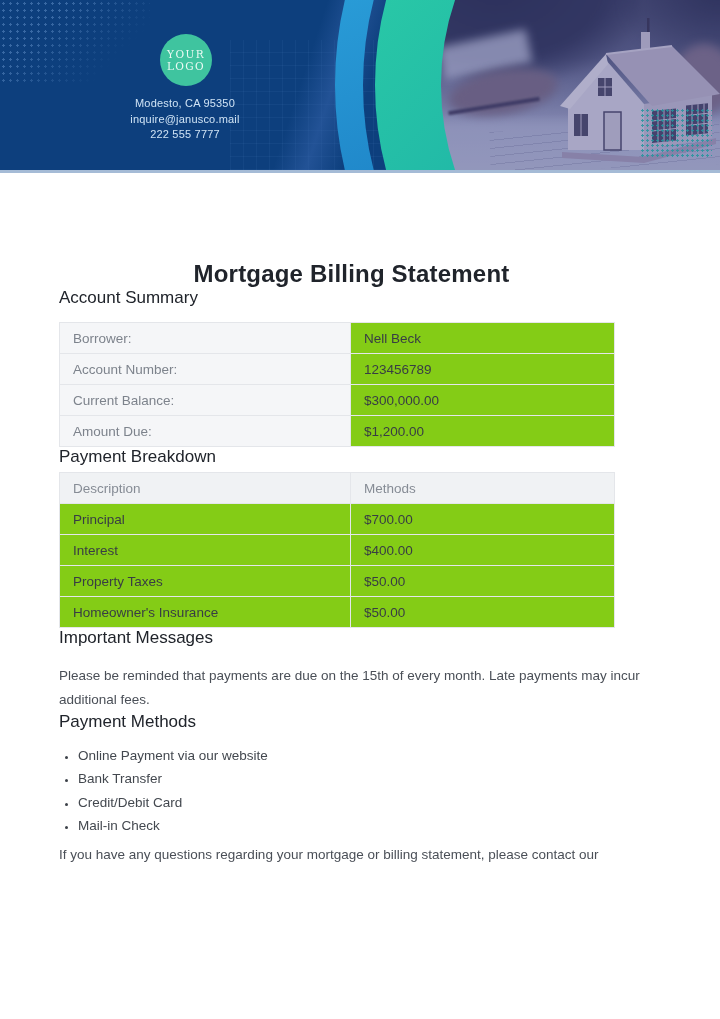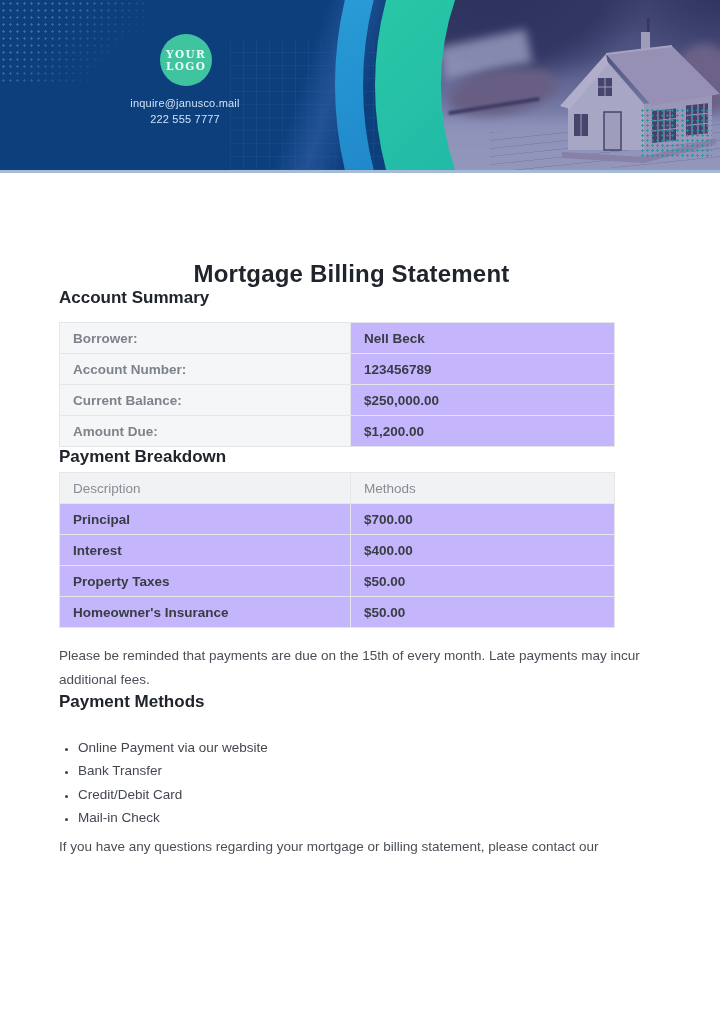--- a/index.html
+++ b/index.html
@@ -48,45 +48,45 @@
   .photo .tint{position:absolute;inset:0;background:rgba(64,66,128,.34);}
   .house-svg{position:absolute;left:118px;top:16px;}
 
   
   .crescents{position:absolute;left:0;top:0;pointer-events:none;}
 
   
   .logo-circle{position:absolute;left:160px;top:34px;width:52px;height:52px;border-radius:50%;
     background:#3fc49f;display:flex;align-items:center;justify-content:center;text-align:center;}
   .logo-circle span{font-family:"DejaVu Serif",serif;font-size:10.5px;line-height:12.5px;
-    letter-spacing:1.4px;color:#eafaf4;font-weight:700;width:40px;}
+    letter-spacing:1.4px;color:#eafaf4;font-weight:400;width:40px;}
   .contact{position:absolute;left:85px;top:96px;width:200px;text-align:center;
     color:#cfe3f5;font-size:11px;line-height:15.5px;font-weight:500;letter-spacing:.2px;}
 
   
   .page{padding:89px 76px 0 59px;}
   .doc-title{margin:0;text-align:center;font-size:24px;font-weight:700;color:#20242b;letter-spacing:.2px;line-height:29px;}
-  h2.sec{margin:0;font-size:17px;font-weight:700;color:#20242b;line-height:20px;}
+  h2.sec{margin:0;font-size:17px;font-weight:400;color:#20242b;line-height:20px;}
   .h-account{margin-top:31px;}
   .h-breakdown{margin-top:28px;}
   .h-messages{margin-top:26px;}
   .h-methods{margin-top:18px;}
 
   table{border-collapse:collapse;width:556px;table-layout:fixed;}
   .tbl-summary{margin-top:14px;}
   .tbl-breakdown{margin-top:5px;}
   td,th{border:1px solid #e4e6ea;height:30px;padding:0 0 0 13px;font-size:13.5px;
-    text-align:left;vertical-align:middle;font-weight:700;}
+    text-align:left;vertical-align:middle;font-weight:400;}
   col.c1{width:291px;}
   .lbl{background:#f5f6f8;color:#7d838c;}
-  .val{background:#c4b5fd;color:#383d44;}
+  .val{background:#84cc16;color:#383d44;}
   th.hd{background:#f0f2f4;color:#868c95;font-weight:400;}
 
   .para{margin:16px 0 0 0;width:604px;font-size:13.5px;line-height:24px;color:#4a4f57;}
-  ul.methods{margin:24px 0 0 0;padding:0 0 0 19px;width:580px;}
+  ul.methods{margin:12px 0 0 0;padding:0 0 0 19px;width:580px;}
   ul.methods li{font-size:13.5px;line-height:23.4px;color:#43484f;}
   ul.methods li::marker{font-size:11px;color:#3c4148;}
   .footer-note{margin:5px 0 0 0;width:604px;font-size:13.5px;line-height:24px;color:#4a4f57;}
 </style>
 </head>
 <body>
 
 <div class="header">
   <div class="dot-pattern"></div>
   <div class="blue-grid"></div>
@@ -147,20 +147,21 @@
       </linearGradient>
     </defs>
     <circle cx="705" cy="85" r="356" fill="none" stroke="url(#gcyan)" stroke-width="28"></circle>
     <circle cx="705" cy="85" r="297" fill="none" stroke="url(#gteal)" stroke-width="66"></circle>
   </svg>
 
   <div class="logo-circle">
     <span>YOUR LOGO</span>
   </div>
   <div class="contact">
+    <div>Modesto, CA 95350</div>
     <div>inquire@janusco.mail</div>
     <div>222 555 7777</div>
   </div>
 </div>
 <div class="header-border"></div>
 
 <div class="page">
 
   <h1 class="doc-title">Mortgage Billing Statement</h1>
 
@@ -175,21 +176,21 @@
       <tr>
         <td class="lbl">Borrower:</td>
         <td class="val">Nell Beck</td>
       </tr>
       <tr>
         <td class="lbl">Account Number:</td>
         <td class="val">123456789</td>
       </tr>
       <tr>
         <td class="lbl">Current Balance:</td>
-        <td class="val">$250,000.00</td>
+        <td class="val">$300,000.00</td>
       </tr>
       <tr>
         <td class="lbl">Amount Due:</td>
         <td class="val">$1,200.00</td>
       </tr>
     </tbody>
   </table>
 
   <h2 class="sec h-breakdown">Payment Breakdown</h2>
 
@@ -217,20 +218,21 @@
         <td class="val">Property Taxes</td>
         <td class="val">$50.00</td>
       </tr>
       <tr>
         <td class="val">Homeowner's Insurance</td>
         <td class="val">$50.00</td>
       </tr>
     </tbody>
   </table>
 
+  <h2 class="sec h-messages">Important Messages</h2>
   <p class="para">Please be reminded that payments are due on the 15th of every month. Late payments may incur additional fees.</p>
 
   <h2 class="sec h-methods">Payment Methods</h2>
   <ul class="methods">
     <li>Online Payment via our website</li>
     <li>Bank Transfer</li>
     <li>Credit/Debit Card</li>
     <li>Mail-in Check</li>
   </ul>
 

